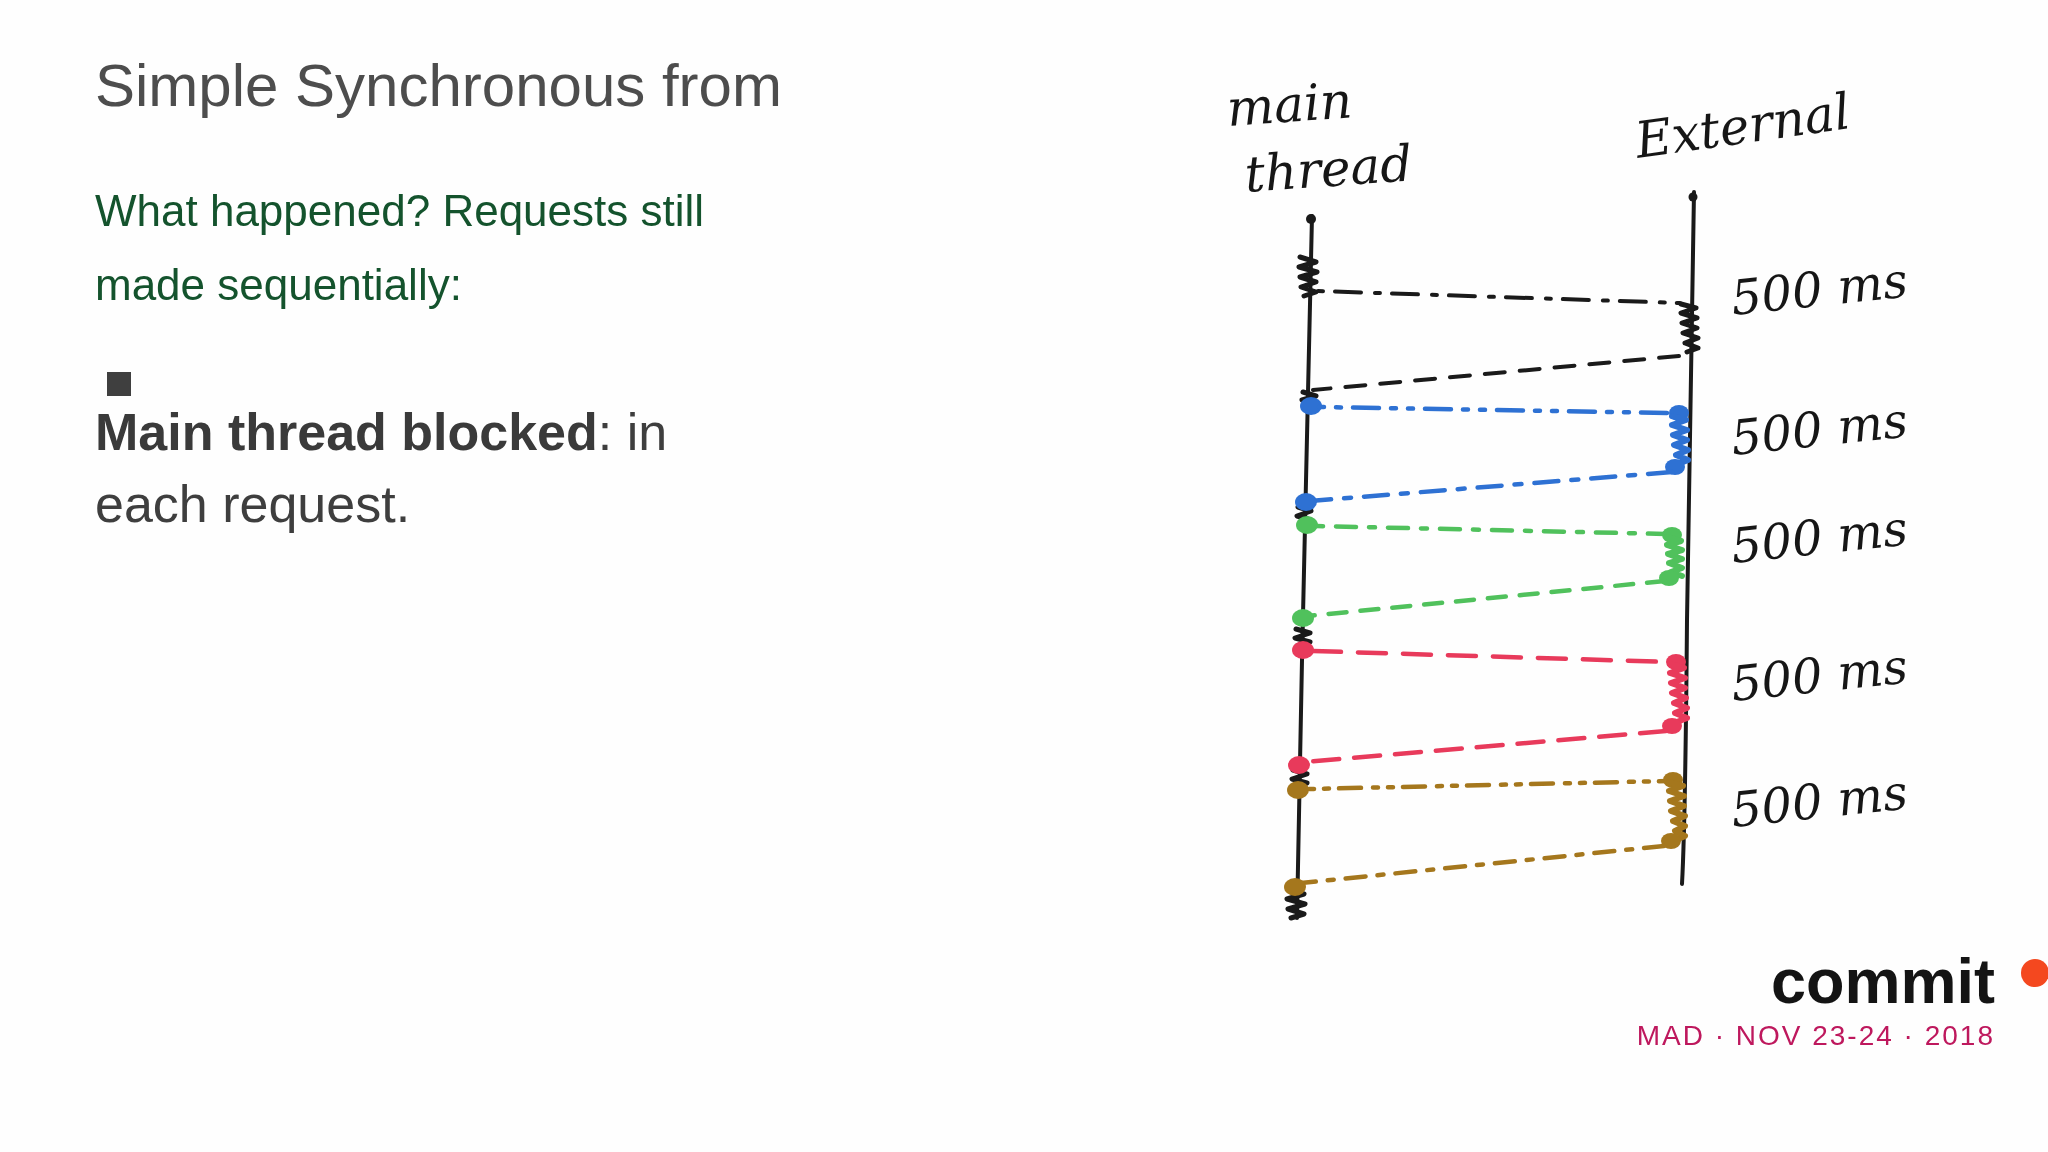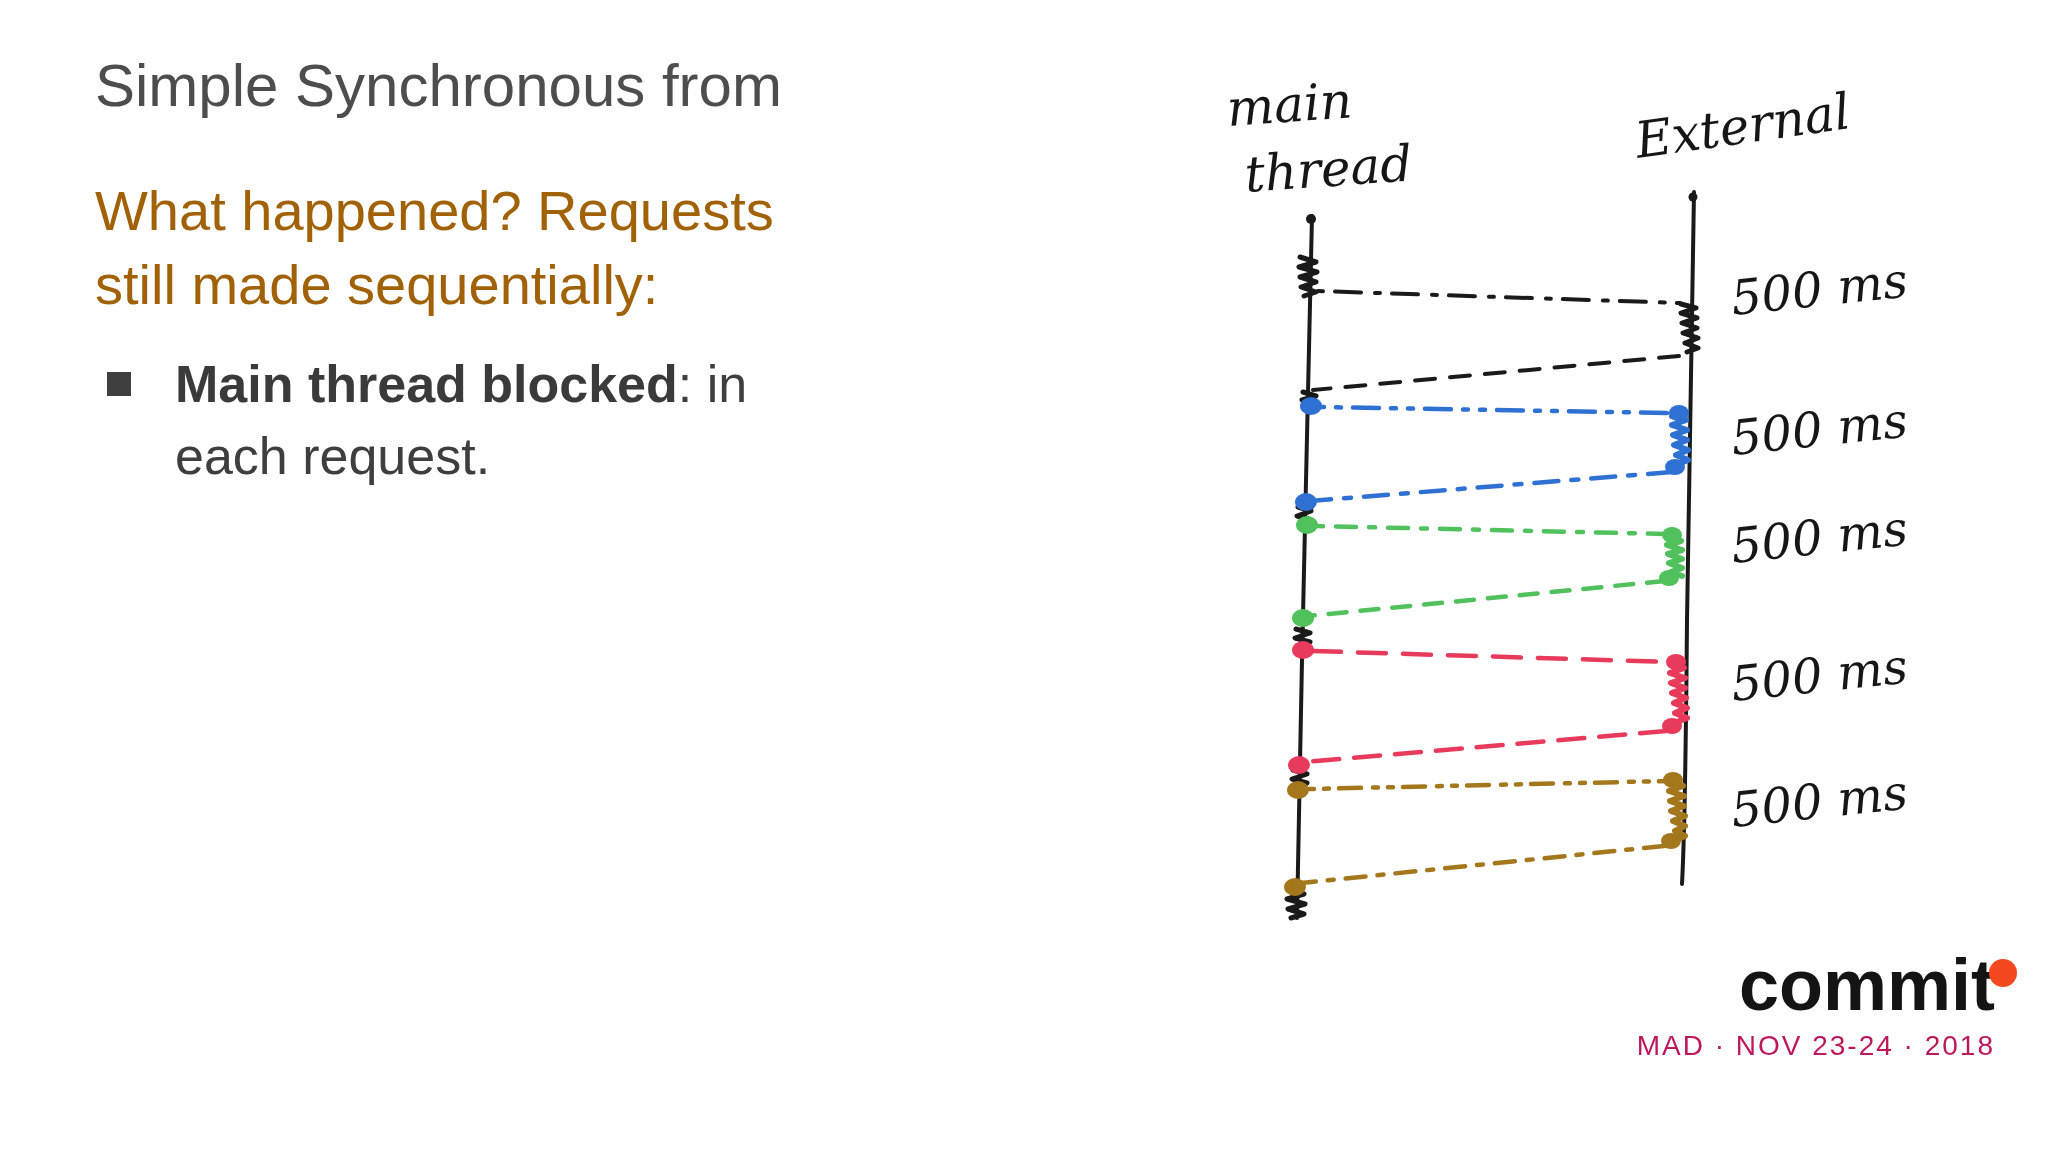--- a/index.html
+++ b/index.html
@@ -14,47 +14,47 @@
   
   .content{position:absolute;left:95px;top:50px;width:760px;}
   .title{
     margin:0;
     font-size:60px;font-weight:300;letter-spacing:0;
     color:#4d4d4d;white-space:nowrap;line-height:1.2;
   }
   .intro{
     margin:52px 0 26px 0;
     width:680px;
-    font-size:56px;line-height:74px;color:#a16207;
+    font-size:44px;line-height:74px;color:#14532d;
   }
   .bullets{list-style:none;margin:0;padding:0;width:660px;}
   .bullets li{
     display:flex;align-items:flex-start;
     margin:0 0 14px 0;
-    font-size:52px;line-height:72px;color:#3e3e3e;
+    font-size:52px;line-height:72px;color:#3e3e3e;flex-direction:column;
   }
   .bullet-marker{
     flex:none;width:24px;height:24px;background:#3f3f3f;
     margin:24px 44px 0 12px;
   }
   .li-text{display:block;width:640px;}
   .li-text b{font-weight:700;color:#3a3a3a;}
   
   .diagram{position:absolute;left:1140px;top:60px;width:908px;height:880px;}
   .diagram path{stroke-linecap:round;stroke-linejoin:round;}
   .hand{
     font-family:"DejaVu Serif",serif;
     font-style:italic;
     fill:#161616;
   }
   
   .footer{position:absolute;right:53px;top:948px;width:480px;text-align:right;}
   .logo{
     position:relative;display:inline-block;
-    font-size:72px;font-weight:700;letter-spacing:0;
+    font-size:63px;font-weight:700;letter-spacing:0;
     color:#141414;line-height:1.05;
   }
   .logo-dot{
     position:absolute;left:250px;top:11px;
     width:28px;height:28px;border-radius:50%;
     background:#f4481f;
   }
   .tagline{
     margin-top:6px;
     font-size:28px;letter-spacing:2px;

